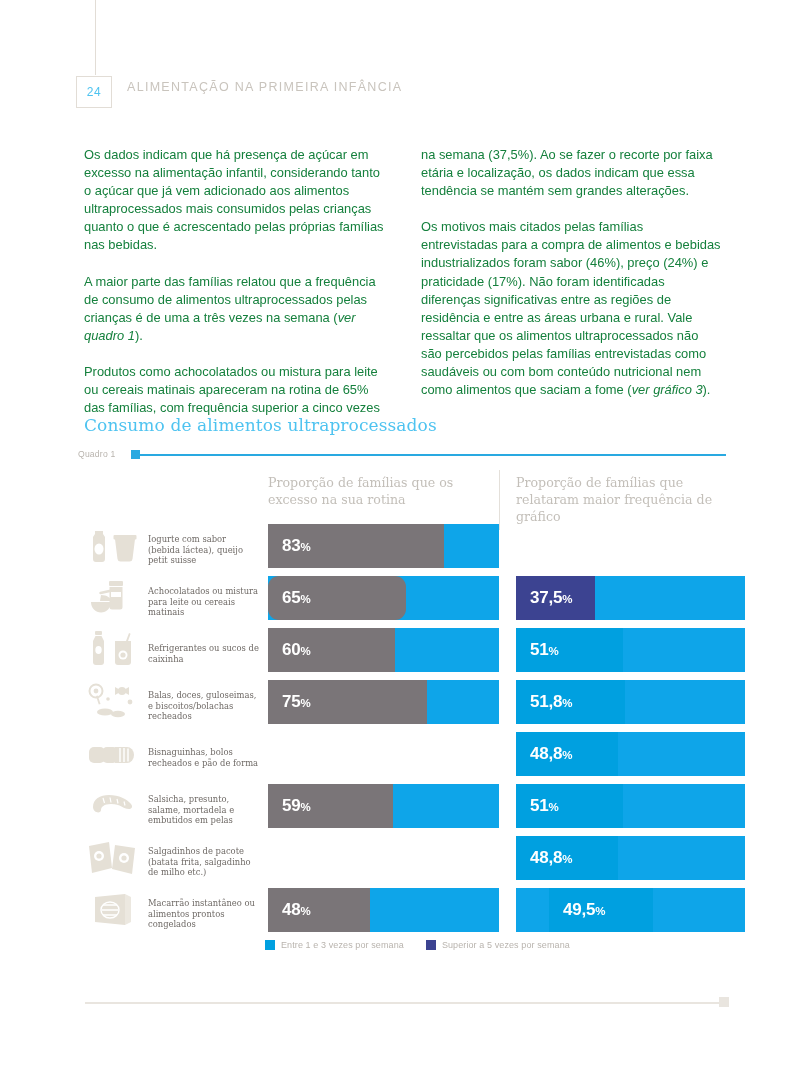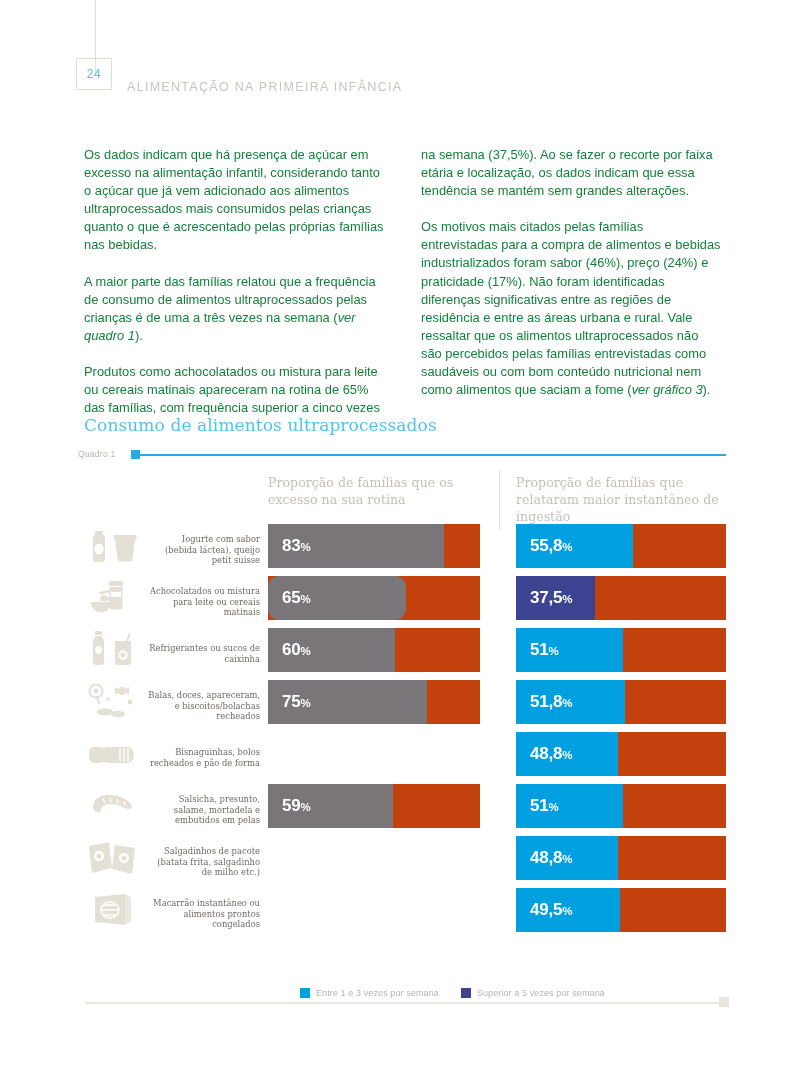--- a/index.html
+++ b/index.html
@@ -20,21 +20,21 @@
     position: absolute;
     left: 95px;
     top: 0;
     width: 1px;
     height: 75px;
     background: #e2ddd6;
   }
   .page-num-box {
     position: absolute;
     left: 76px;
-    top: 58px;
+    top: 76px;
     width: 36px;
     height: 32px;
     border: 1px solid #e2ddd6;
     box-sizing: border-box;
     display: flex;
     align-items: center;
     justify-content: center;
   }
   .page-num {
     color: #4ec3f0;
@@ -117,21 +117,20 @@
     width: 1px;
     height: 60px;
     background: #e4e0da;
   }
 
   .rows {
     position: absolute;
     left: 0;
     top: 524px;
     width: 636px;
-    text-align: right;
   }
   .row {
     position: relative;
     height: 52px;
     margin-bottom: 0;
   }
   .row-inner {
     position: absolute;
     left: 0;
     top: 0;
@@ -162,21 +161,22 @@
     font-family: "DejaVu Serif", serif;
     font-size: 8.4px;
     line-height: 10.6px;
     color: #6f6a66;
   }
 
   .track {
     position: absolute;
     top: 0;
     height: 44px;
-    background: #c2410c;
+    background: #0ea5e9;
+    padding-left: 19px;
   }
   .track-a { left: 268px; width: 212px; }
   .track-b { left: 516px; width: 210px; }
 
   .fill {
     position: absolute;
     left: 0;
     top: 0;
     height: 44px;
     display: flex;
@@ -193,25 +193,24 @@
   }
   .val .pct {
     font-size: 11.5px;
     font-weight: bold;
   }
 
   
   .legend {
     position: absolute;
     left: 265px;
-    top: 988px;
+    top: 940px;
     display: flex;
     align-items: center;
     gap: 22px;
-    margin-left: 35px;
   }
   .legend-item {
     display: flex;
     align-items: center;
     gap: 6px;
   }
   .legend-swatch {
     width: 10px;
     height: 10px;
   }
@@ -259,44 +258,39 @@
   <p>Os motivos mais citados pelas famílias entrevistadas para a compra de alimentos e bebidas industrializados foram sabor (46%), preço (24%) e praticidade (17%). Não foram identificadas diferenças significativas entre as regiões de residência e entre as áreas urbana e rural. Vale ressaltar que os alimentos ultraprocessados não são percebidos pelas famílias entrevistadas como saudáveis ou com bom conteúdo nutricional nem como alimentos que saciam a fome (<i>ver gráfico 3</i>).</p>
 </div>
 
 <div class="chart-title">Consumo de alimentos ultraprocessados</div>
 <div class="quadro-label">Quadro 1</div>
 <div class="quadro-rule"></div>
 <div class="quadro-square"></div>
 
 <div class="col-head col-head-a">Proporção de famílias que os excesso na sua rotina</div>
 <div class="head-divider"></div>
-<div class="col-head col-head-b">Proporção de famílias que relataram maior instantâneo de ingestão</div>
+<div class="col-head col-head-b">Proporção de famílias que relataram maior frequência de gráfico</div>
 
 <div class="rows" id="chart-rows">
     <div class="row">
       <div class="row-inner">
         <div class="icon-cell">
           <svg width="56" height="38" viewBox="0 0 56 38">
             <g fill="#e5e0d6">
               <path d="M10 4h8v3l2 3v22a3 3 0 0 1-3 3h-6a3 3 0 0 1-3-3V10l2-3z"></path>
               <ellipse cx="14" cy="22" rx="4.5" ry="5.5" fill="#fff"></ellipse>
               <path d="M30 12h20l-2.5 20a3 3 0 0 1-3 2.6h-9A3 3 0 0 1 32.5 32z"></path>
               <rect x="28.5" y="8" width="23" height="4.5" rx="1"></rect>
             </g>
           </svg>
         </div>
         <div class="row-label">Iogurte com sabor (bebida láctea), queijo petit suisse</div>
         <div class="track track-a">
           <div class="fill" style="background: rgb(122, 117, 120); width: 175.96px;">
             <span class="val">83<span class="pct">%</span></span>
-          </div>
-        </div>
-        <div class="track track-b">
-          <div class="fill" style="background: rgb(0, 160, 224); width: 117.18px;">
-            <span class="val">55,8<span class="pct">%</span></span>
           </div>
         </div>
       </div>
     </div>
     <div class="row">
       <div class="row-inner">
         <div class="icon-cell">
           <svg width="56" height="38" viewBox="0 0 56 38">
             <g fill="#e5e0d6">
               <rect x="24" y="2" width="14" height="5" rx="1"></rect>
@@ -360,21 +354,21 @@
               <path d="M30 4l7 4-7 4z"></path>
               <path d="M44 4l-7 4 7 4z"></path>
               <circle cx="37" cy="8" r="4"></circle>
               <ellipse cx="20" cy="29" rx="8" ry="3.6"></ellipse>
               <ellipse cx="33" cy="31" rx="7" ry="3.2"></ellipse>
               <circle cx="45" cy="19" r="2.4"></circle>
               <circle cx="23" cy="16" r="1.8"></circle>
             </g>
           </svg>
         </div>
-        <div class="row-label">Balas, doces, apareceram, e biscoitos/bolachas recheados</div>
+        <div class="row-label">Balas, doces, guloseimas, e biscoitos/bolachas recheados</div>
         <div class="track track-a">
           <div class="fill" style="background: rgb(122, 117, 120); width: 159px;">
             <span class="val">75<span class="pct">%</span></span>
           </div>
         </div>
         <div class="track track-b">
           <div class="fill" style="background: rgb(0, 160, 224); width: 108.78px;">
             <span class="val">51,8<span class="pct">%</span></span>
           </div>
         </div>
@@ -457,22 +451,27 @@
               <path d="M10 6l30-3v31l-30-3z"></path>
               <path d="M40 3l6 3v25l-6 3z" opacity=".75"></path>
               <g stroke="#fff" stroke-width="1.6" fill="none">
                 <path d="M18 14h14M17 19h16M18 24h14"></path>
               </g>
               <ellipse cx="25" cy="19" rx="9" ry="8" fill="none" stroke="#fff" stroke-width="1.4"></ellipse>
             </g>
           </svg>
         </div>
         <div class="row-label">Macarrão instantâneo ou alimentos prontos congelados</div>
-        <div class="track track-b">
-          <div class="fill" style="background: rgb(0, 160, 224); width: 103.95px;">
+        <div class="track track-a">
+          <div class="fill" style="background: rgb(122, 117, 120); width: 101.76px;">
+            <span class="val">48<span class="pct">%</span></span>
+          </div>
+        </div>
+        <div class="track track-b">
+          <div class="fill" style="background: rgb(0, 160, 224); width: 103.95px; margin-left: 33px;">
             <span class="val">49,5<span class="pct">%</span></span>
           </div>
         </div>
       </div>
     </div>
   </div>
 
 <div class="legend" id="chart-legend">
     <div class="legend-item">
       <span class="legend-swatch" style="background: rgb(0, 160, 224);"></span>

